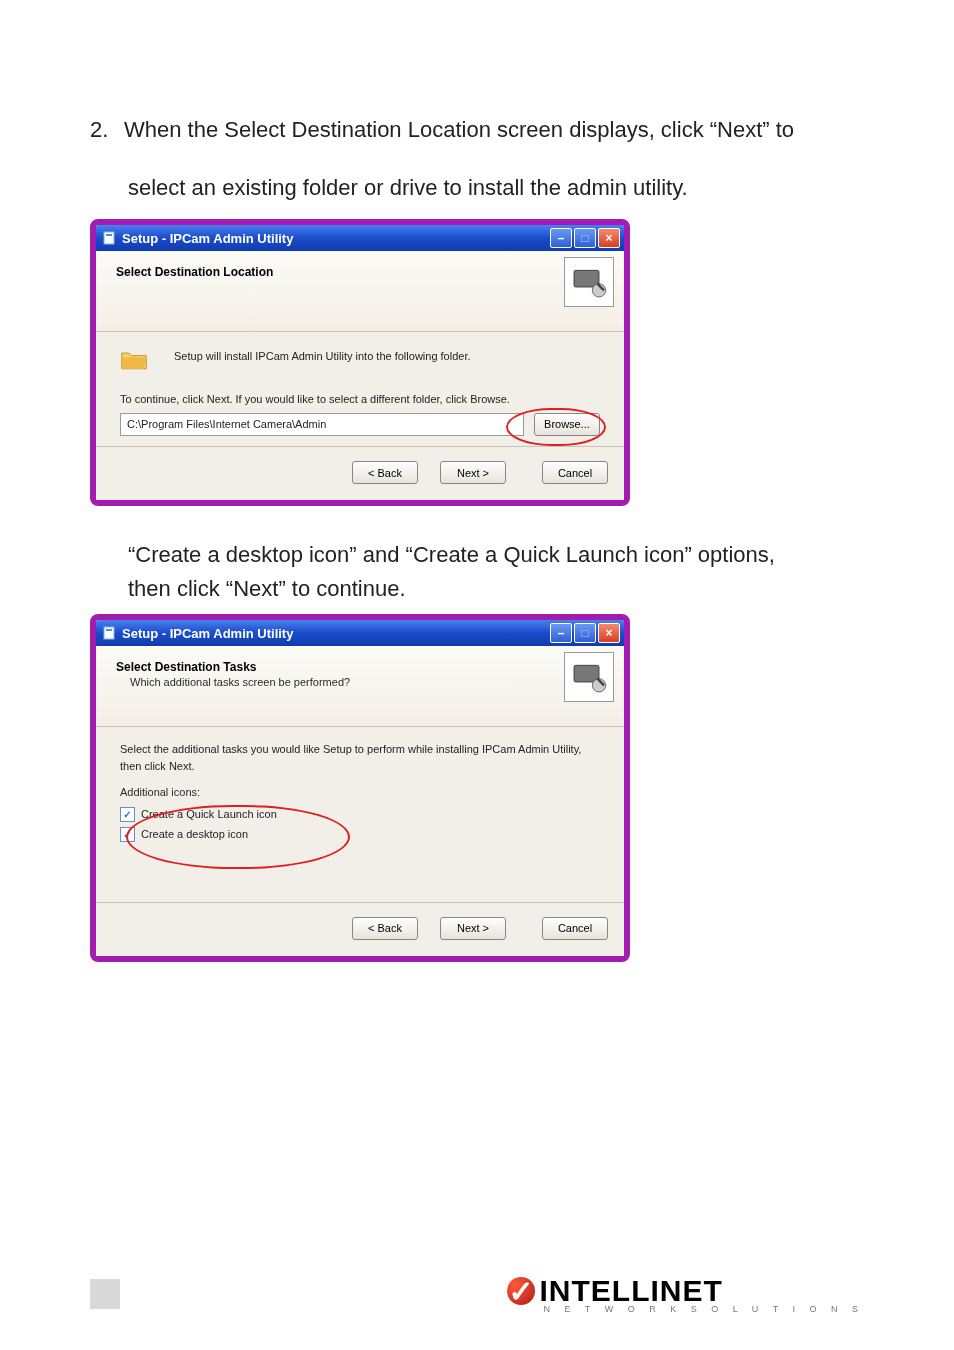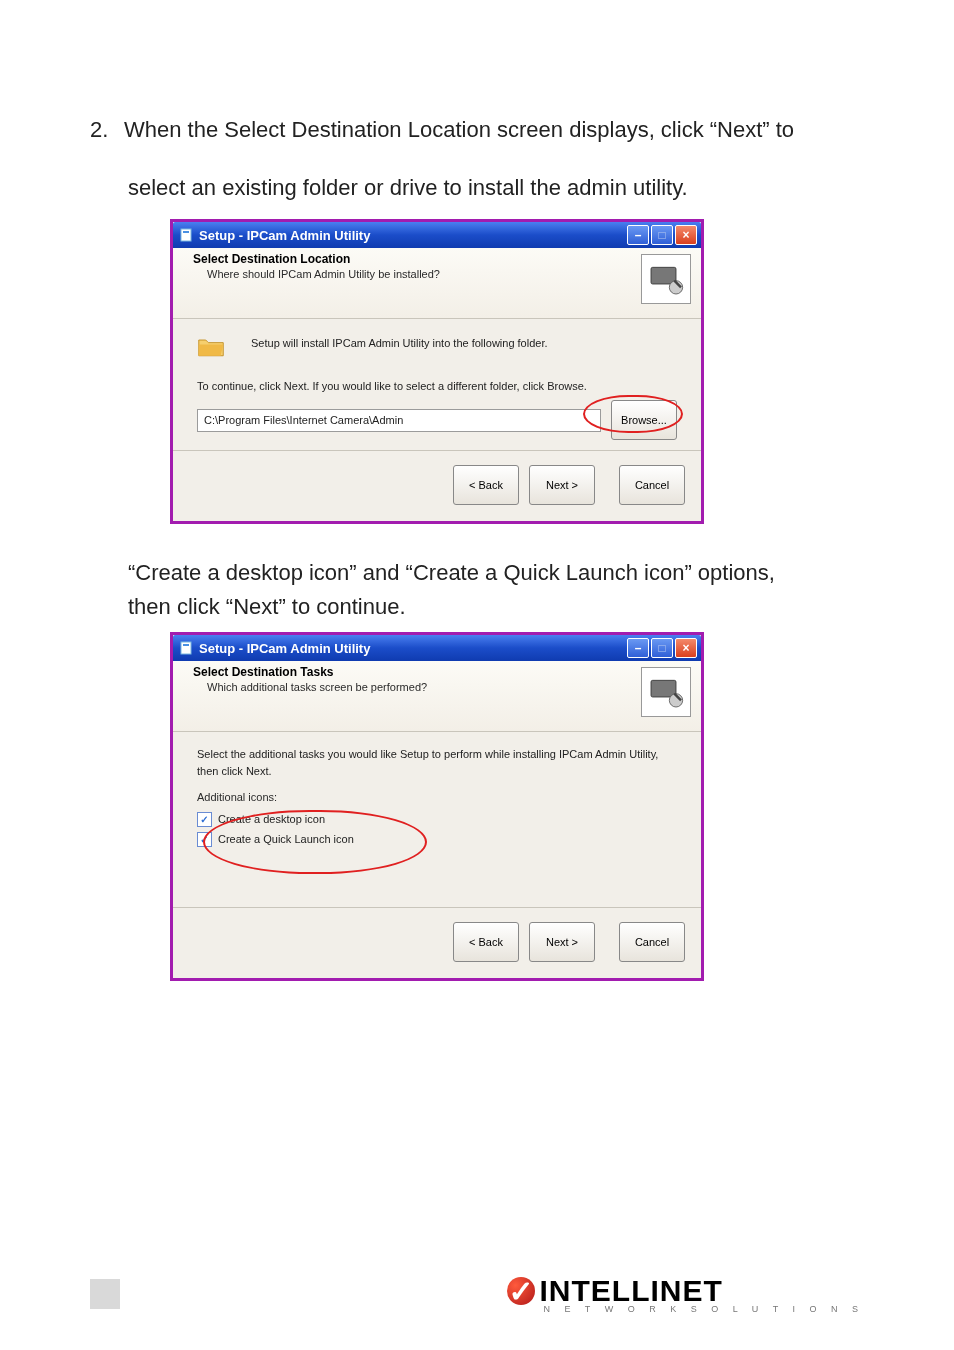--- a/index.html
+++ b/index.html
@@ -32,23 +32,22 @@
   }
   .note-step {
     font-size:22px;
     line-height:1.55;
     margin:32px 0 8px 38px;
   }
 
   
   .wiz {
     width:528px;
-    margin-left:80px;
-    border:3px solid #a21caf;
-    border-radius:0;
+    border:6px solid #a21caf;
+    border-radius:8px;
     position:relative;
     background:#f2efe9;
     font-family:Tahoma,Arial,sans-serif;
     font-size:11px;
   }
   .titlebar {
     height:26px;
     background:linear-gradient(#4a7ff0,#1b4dc9 50%,#0f3bb0);
     color:#fff;
     font-weight:bold;
@@ -72,21 +71,21 @@
     border-radius:2px;
     display:flex;align-items:center;justify-content:center;
     font-size:12px;
     font-weight:bold;
     background:linear-gradient(#6a99f3,#2f5fd7);
     color:#fff;
   }
   .winctl.close{background:linear-gradient(#f48a6b,#d93f1e);}
   .headzone{
     background:linear-gradient(#fcfbf6,#f3efe7);
-    padding:4px 14px 14px 20px;
+    padding:14px 14px 14px 20px;
     position:relative;
     border-bottom:1px solid #c9c5bb;
     min-height:52px;
   }
   .headtitle{font-weight:bold;color:#000;font-size:12px;}
   .headsub{margin:2px 0 0 14px;color:#2a2a2a;}
   .headicon{
     position:absolute;right:10px;top:6px;width:48px;height:48px;
     border:1px solid #999;background:#fff;
     display:flex;align-items:center;justify-content:center;
@@ -102,37 +101,37 @@
   .folder-ico{width:28px;height:24px;color:#e0a83a;}
   .pathrow{
     margin-top:6px;display:flex;gap:10px;align-items:center;position:relative;
   }
   .pathbox{
     flex:1;height:21px;border:1px solid #9b9b9b;background:#fff;padding:0 6px;
     display:flex;align-items:center;color:#222;
     position:relative;z-index:1;text-align:right;
   }
   .btn{
-    height:40px;padding:0 7px;border:1px solid #888;
+    height:23px;padding:0 7px;border:1px solid #888;
     background:linear-gradient(#fff,#e8e4dc);
     border-radius:3px;font-size:11px;color:#000;
     display:inline-flex;align-items:center;justify-content:center;
     min-width:66px;box-sizing:border-box;
     position:relative;z-index:1;
   }
   .browse-highlight{
     position:absolute;right:-6px;top:-5px;width:96px;height:34px;
     border:2px solid #e02020;border-radius:50%/55%;
     pointer-events:none;z-index:2;
   }
   .space{margin-top:120px;font-size:11px;color:#222;}
   .footer{
     border-top:1px solid #c9c5bb;
     padding:14px 16px 16px 16px;
-    display:flex;justify-content:flex-end;gap:10px;
+    display:flex;justify-content:flex-end;gap:22px;
     background:#f2efe9;
   }
   .cb-row{
     display:flex;align-items:center;gap:6px;margin:2px 0;padding:1px 6px 1px 0;
   }
   .cb{
     width:13px;height:13px;border:1px solid #6a8cd3;background:#fff;
     display:inline-flex;align-items:center;justify-content:center;color:#2d6dd2;font-size:10px;font-weight:bold;
   }
   .cb::after{content:"✓"}
@@ -181,21 +180,20 @@
             <rect x="4" y="4" width="6" height="2" fill="#4a90e2"></rect>
           </svg>
       </span>
       <span class="title-txt">Setup - IPCam Admin Utility</span>
       <span class="winctl">–</span>
       <span class="winctl" style="color:#b6c8ef">□</span>
       <span class="winctl close">×</span>
     </div>
     <div class="headzone">
       <div class="headtitle">Select Destination Location</div>
-      <div class="headsub">Where should IPCam Admin Utility be installed?</div>
       <div class="headicon">
         <svg viewBox="0 0 48 48">
             <rect x="6" y="10" width="30" height="20" rx="2" fill="#777" stroke="#333"></rect>
             <circle cx="36" cy="34" r="8" fill="#ccc" stroke="#555"></circle>
             <path d="M34 26l8 8" stroke="#444" stroke-width="3"></path>
           </svg>
       </div>
     </div>
     <div class="body">
       <div class="row1">
@@ -248,25 +246,25 @@
             <circle cx="36" cy="34" r="8" fill="#ccc" stroke="#555"></circle>
             <path d="M34 26l8 8" stroke="#444" stroke-width="3"></path>
           </svg>
       </div>
     </div>
     <div class="tasksbody">
       <div class="lead">Select the additional tasks you would like Setup to perform while installing IPCam Admin Utility, then click Next.</div>
       <div class="addicons">Additional icons:</div>
       <div class="cb-row">
         <span class="cb"></span>
-        <span>Create a desktop icon</span>
+        <span>Create a Quick Launch icon</span>
       </div>
       <div class="cb-row">
         <span class="cb"></span>
-        <span>Create a Quick Launch icon</span>
+        <span>Create a desktop icon</span>
       </div>
       <div class="hl2"></div>
       <div style="height:26px"></div>
     </div>
     <div class="footer">
       <div class="btn">&lt; Back</div>
       <div class="btn">Next &gt;</div>
       <div class="btn" style="margin-left:14px">Cancel</div>
     </div>
   </div>

